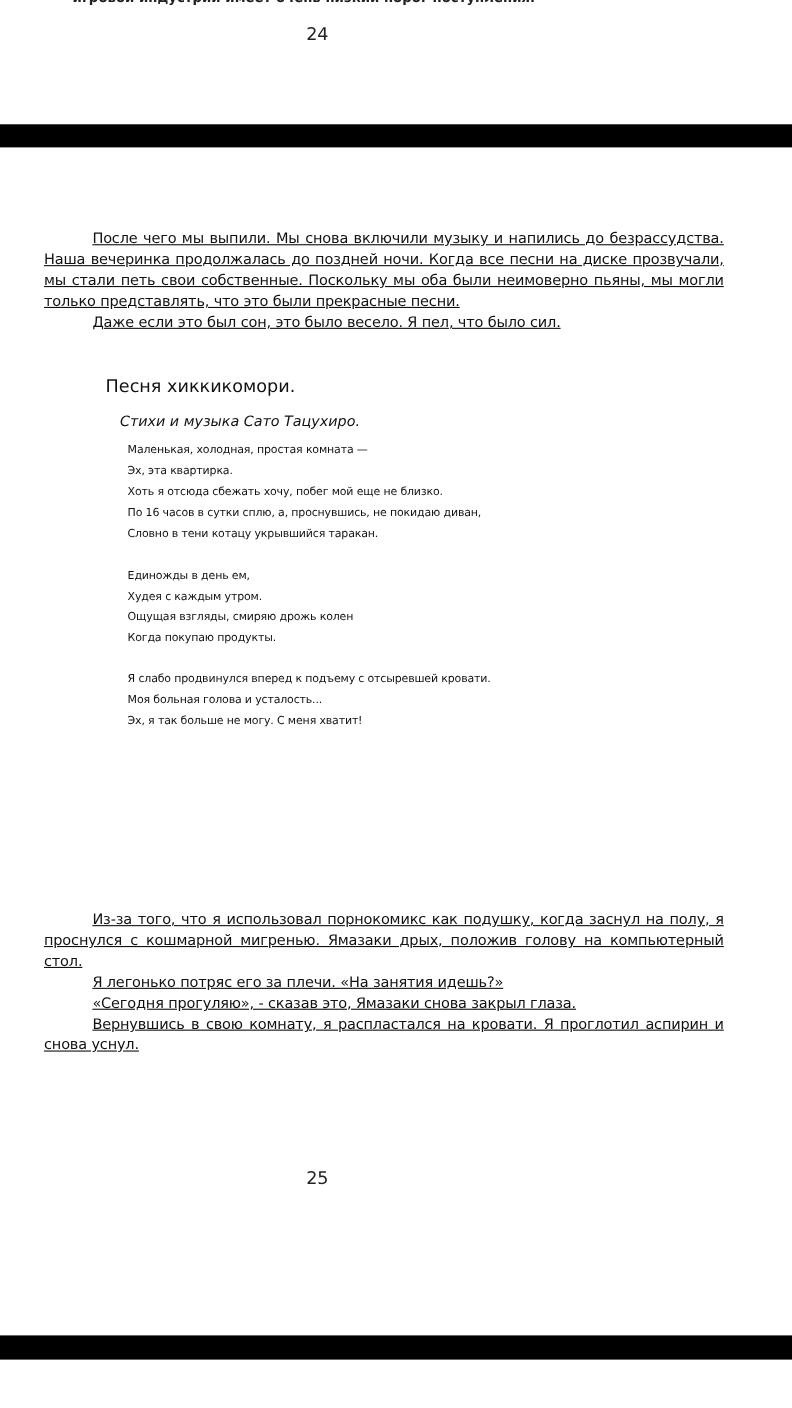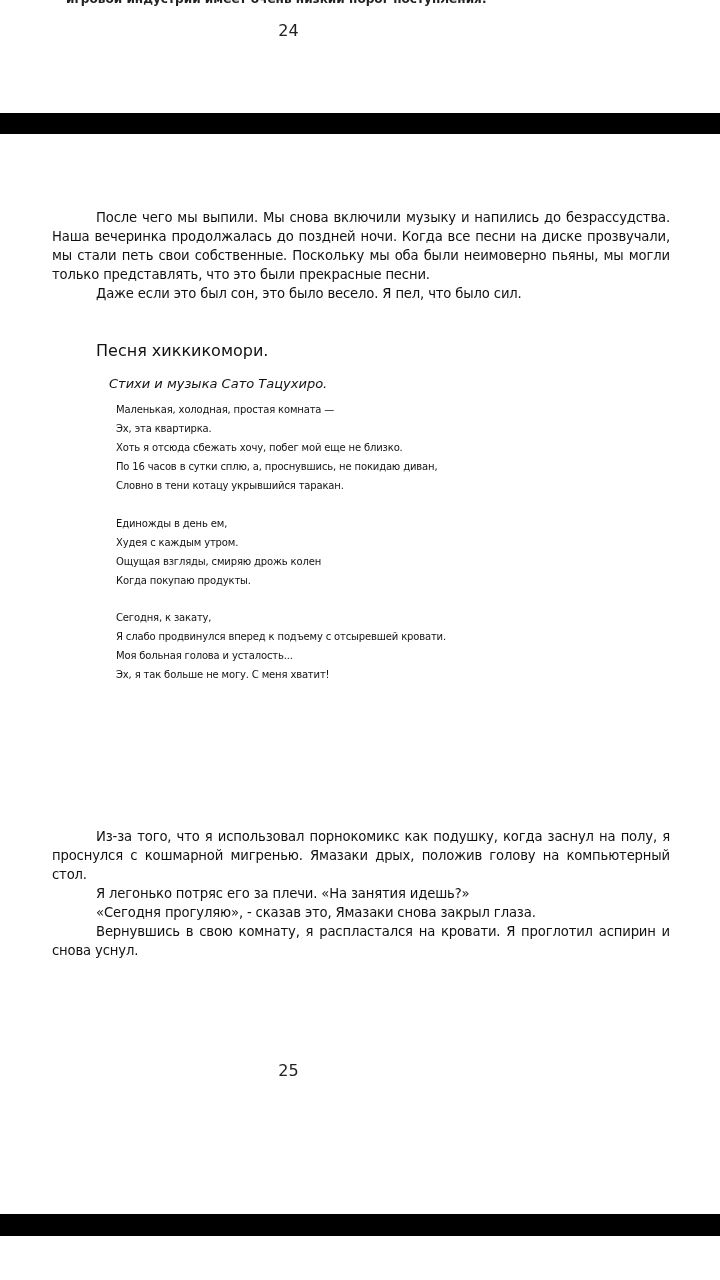--- a/index.html
+++ b/index.html
@@ -14,21 +14,21 @@
       font-size: 13px; font-weight: bold; color: #222;
       white-space: nowrap;
       transform: scaleX(0.93); transform-origin: left top;
     }
     .page-number {
       position: absolute; left: 0; width: 577px; text-align: center;
       font-size: 16px; color: #222;
     }
     .separator { position: absolute; left: 0; width: 720px; background: #000; }
     .page {
-      position: absolute; left: 52px; width: 618px;
+      position: absolute; left: 40px; width: 618px; text-decoration: underline;
     }
     .para {
       font-size: 13.2px; line-height: 19px; text-align: justify;
       text-indent: 44px; margin: 0; letter-spacing: -0.15px;
       word-spacing: 0px;
     }
     .song {
       position: absolute; left: 96px; width: 580px;
     }
     .song-title {
@@ -67,21 +67,20 @@
     <p class="verse-line">По 16 часов в сутки сплю, а, проснувшись, не покидаю диван,</p>
     <p class="verse-line">Словно в тени котацу укрывшийся таракан.</p>
   </div>
   <div class="stanza">
     <p class="verse-line">Единожды в день ем,</p>
     <p class="verse-line">Худея с каждым утром.</p>
     <p class="verse-line">Ощущая взгляды, смиряю дрожь колен</p>
     <p class="verse-line">Когда покупаю продукты.</p>
   </div>
   <div class="stanza">
-    <p class="verse-line">Сегодня, к закату,</p>
     <p class="verse-line">Я слабо продвинулся вперед к подъему с отсыревшей кровати.</p>
     <p class="verse-line">Моя больная голова и усталость...</p>
     <p class="verse-line">Эх, я так больше не могу. С меня хватит!</p>
   </div>
 </div>
 
 <div class="page" style="top:827px;">
   <p class="para">Из-за того, что я использовал порнокомикс как подушку, когда заснул на полу, я проснулся с кошмарной мигренью. Ямазаки дрых, положив голову на компьютерный стол.</p>
   <p class="para">Я легонько потряс его за плечи. «На занятия идешь?»</p>
   <p class="para">«Сегодня прогуляю», - сказав это, Ямазаки снова закрыл глаза.</p>

